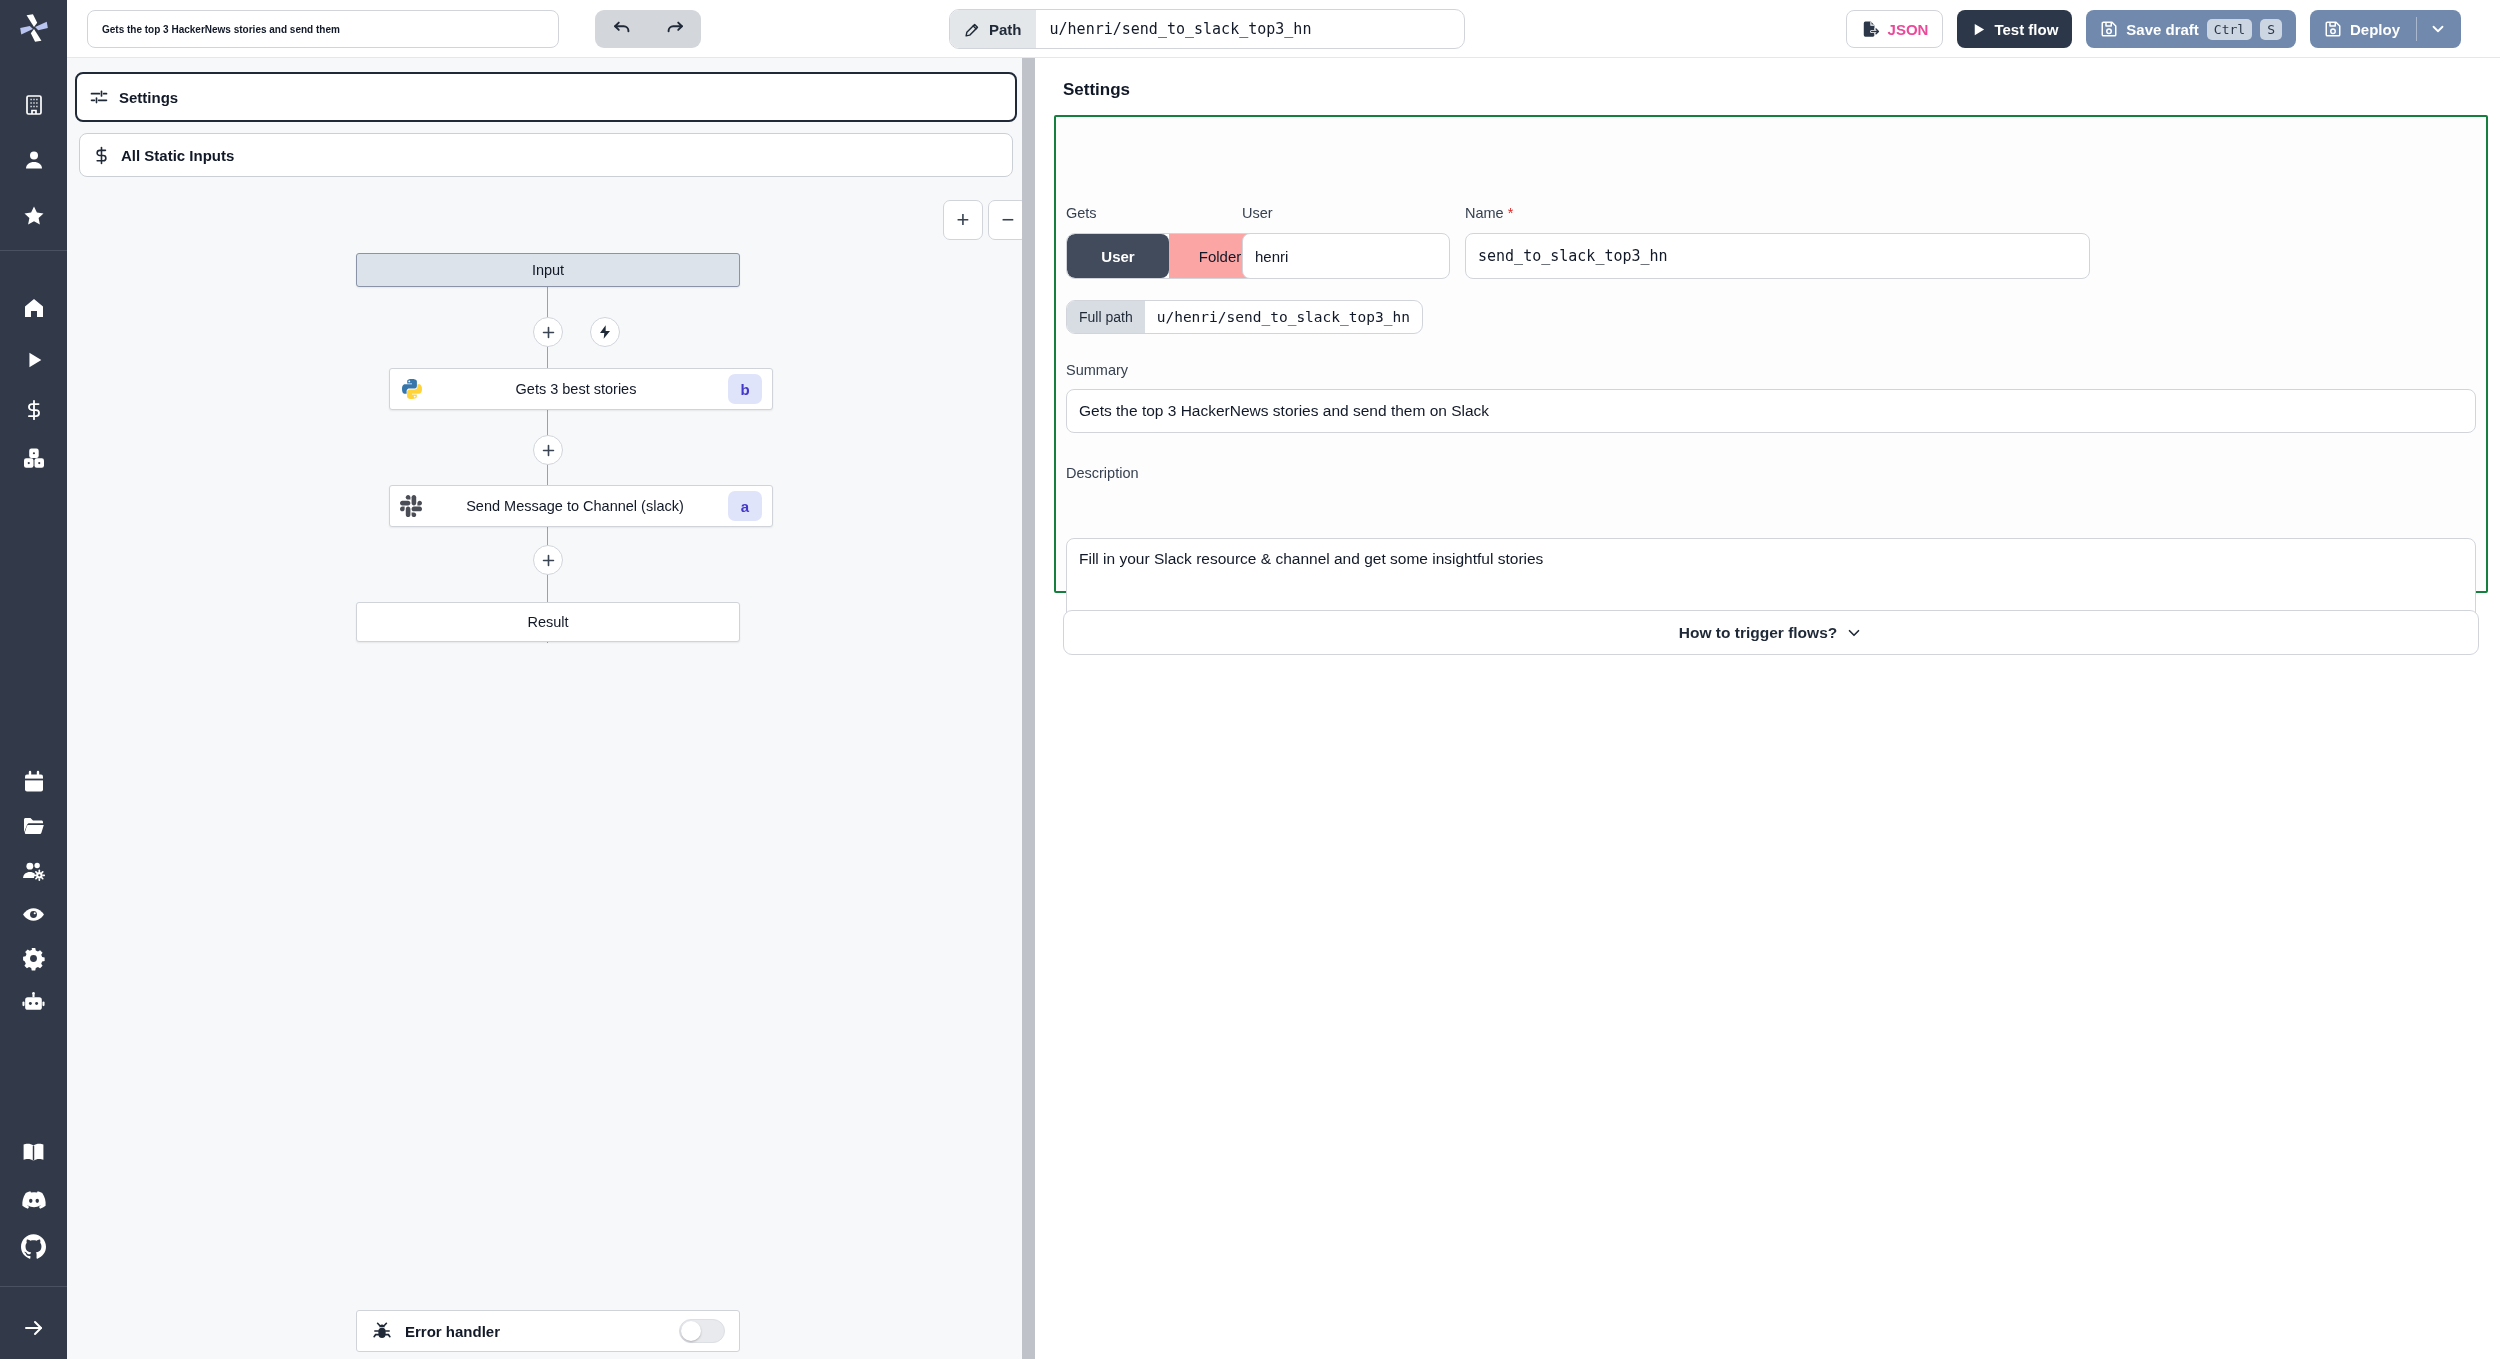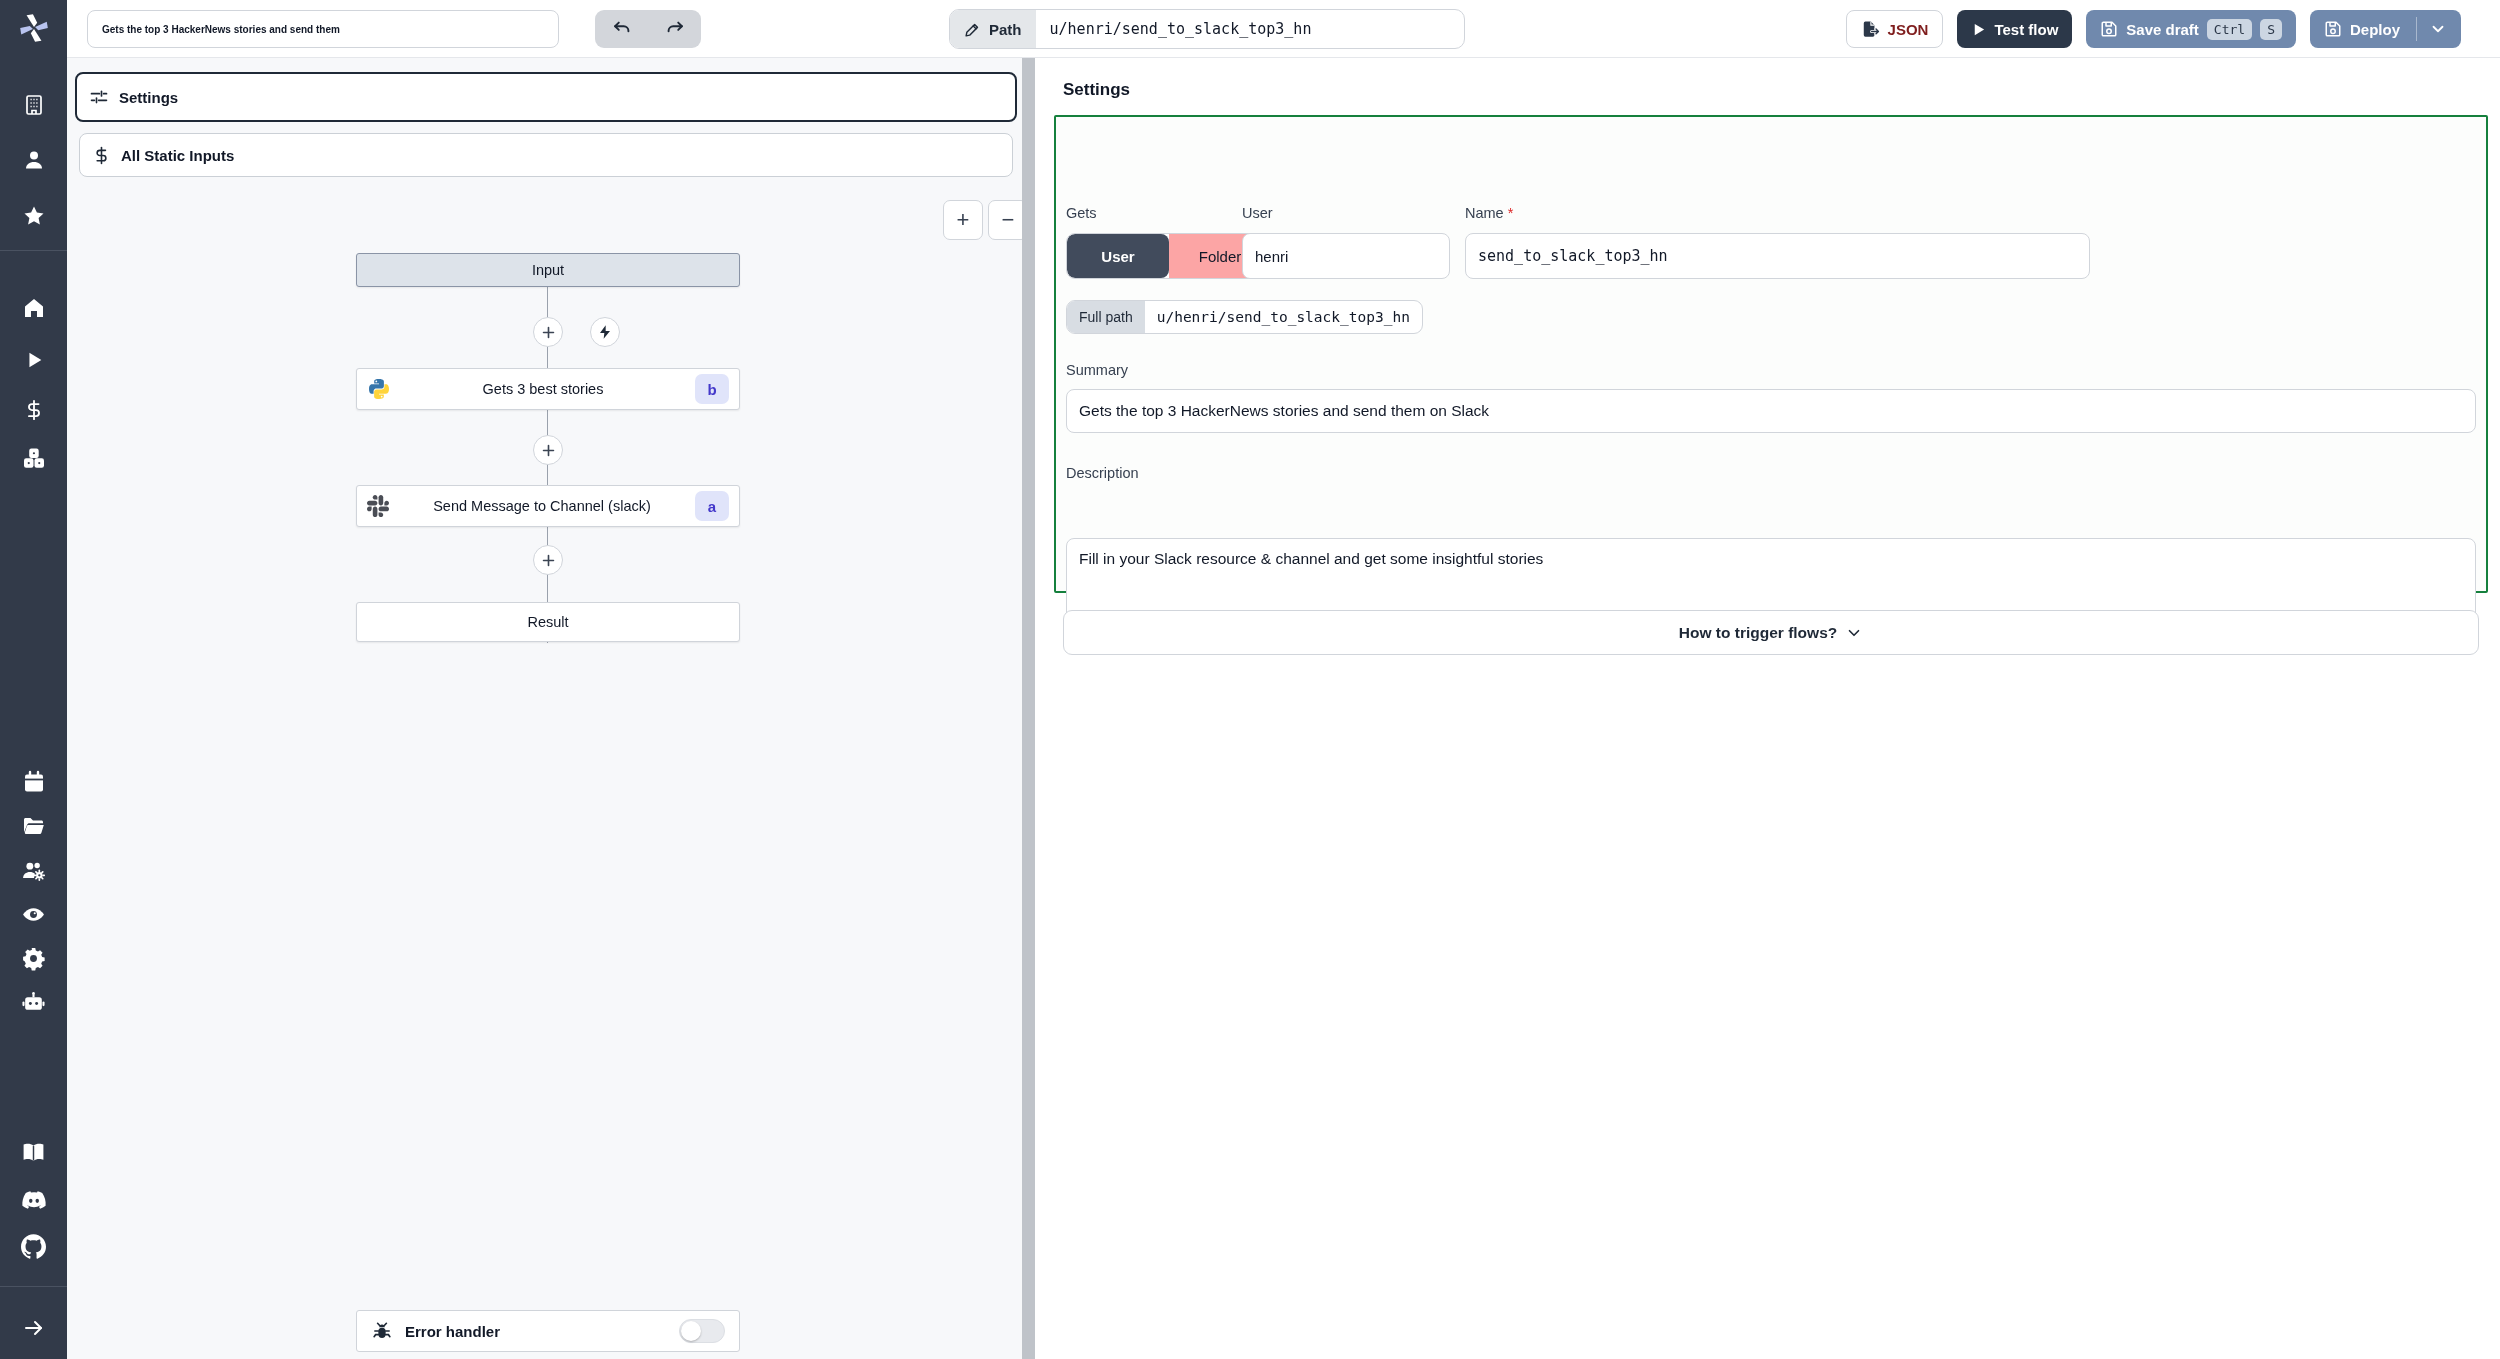--- a/index.html
+++ b/index.html
@@ -16,36 +16,36 @@
   
   .topbar { position:absolute; left:67px; right:0; top:0; height:58px; background:#fff; border-bottom:1px solid #e5e7eb; z-index:20; }
   .title-input { position:absolute; left:20px; top:10px; width:472px; height:38px; border:1px solid #d1d5db; border-radius:8px; padding:0 14px; font-family:"Liberation Sans",sans-serif; font-weight:bold; font-size:10px; color:#111827; background:#fff; }
   .undo-group { position:absolute; left:528px; top:10px; height:38px; width:106px; background:#d3d6db; border-radius:9px; display:flex; }
   .undo-group button { flex:1; background:transparent; border:none; display:flex; align-items:center; justify-content:center; cursor:pointer; }
   .path-pill { position:absolute; left:882px; top:9px; height:40px; width:516px; border:1px solid #d1d5db; border-radius:10px; display:flex; overflow:hidden; background:#fff; cursor:pointer; }
   .path-pill .seg-label { background:#e4e7ea; display:flex; align-items:center; gap:8px; padding:0 14px; font-weight:bold; font-size:15px; color:#1f2937; }
   .path-pill .seg-value { display:flex; align-items:center; padding:0 14px; font-family:"DejaVu Sans Mono","Liberation Mono",monospace; font-size:15px; color:#111827; }
   .tb-right { position:absolute; right:39px; top:10px; height:38px; display:flex; gap:14px; align-items:center; }
   .btn { height:38px; border-radius:8px; display:flex; align-items:center; gap:8px; padding:0 14px; font-size:15px; font-weight:bold; cursor:pointer; border:none; }
-  .btn-json { background:#fff; border:1px solid #d1d5db; color:#7f1d1d; }
+  .btn-json { background:#fff; border:1px solid #d1d5db; color:#ec4899; }
   .btn-dark { background:#2c3849; color:#fff; }
   .btn-blue { background:#7089ad; color:#fff; }
   .kbd { background:#ccd6e2; color:#2c3849; border-radius:5px; font-family:"DejaVu Sans Mono","Liberation Mono",monospace; font-size:13px; padding:3px 7px; font-weight:normal; }
   .btn-split-sep { width:1px; height:24px; background:rgba(255,255,255,.4); margin:0 4px 0 8px; }
 
   
   .left-pane { position:absolute; left:67px; top:58px; width:955px; bottom:0; background:#f7f8fa; overflow:hidden; }
   .panel-btn { position:absolute; background:#fff; display:flex; align-items:center; gap:10px; padding:0 12px; border-radius:8px; cursor:pointer; font-weight:bold; font-size:15px; color:#111827; }
   .settings-btn { left:8px; top:14px; width:942px; height:50px; border:2px solid #1f2937; }
   .static-btn { left:12px; top:75px; width:934px; height:44px; border:1px solid #cbd0d6; }
   .zoom-btn { position:absolute; top:142px; width:40px; height:40px; background:#fff; border:1px solid #d1d5db; border-radius:7px; font-size:22px; color:#374151; display:flex; align-items:center; justify-content:center; cursor:pointer; line-height:1; }
   .vline { position:absolute; left:480px; width:1px; background:#9aa1ac; }
   .node { position:absolute; left:289px; width:384px; background:#fff; border:1px solid #d0d4da; border-radius:3px; display:flex; align-items:center; justify-content:center; font-size:14.5px; color:#111827; box-shadow:0 1px 2px rgba(0,0,0,.07); cursor:pointer; z-index:2; }
   .node-input { background:#dde3ea; border-color:#8a94a6; }
-  .node-step { justify-content:space-between; padding:0 10px; }
+  .node-step { justify-content:space-between; padding:0 10px;margin-left:33px; }
   .node-step .lbl { flex:1; text-align:center; }
   .badge { width:34px; height:30px; border-radius:7px; background:#e0e4fa; color:#4338ca; font-weight:bold; font-size:15px; display:flex; align-items:center; justify-content:center; }
   .circle-btn { position:absolute; width:30px; height:30px; border-radius:50%; background:#fff; border:1px solid #d1d5db; display:flex; align-items:center; justify-content:center; cursor:pointer; z-index:3; }
   .err-node { position:absolute; left:289px; top:1252px; width:384px; height:42px; background:#fff; border:1px solid #d0d4da; border-radius:3px; display:flex; align-items:center; gap:12px; padding:0 14px; z-index:2; }
   .err-node .lbl { font-weight:bold; font-size:15px; color:#111827; flex:1; }
   .toggle { width:46px; height:24px; border-radius:12px; background:#e8eaee; border:1px solid #dcdfe4; position:relative; cursor:pointer; }
   .toggle .knob { position:absolute; left:1px; top:1px; width:20px; height:20px; border-radius:50%; background:#fff; box-shadow:0 1px 2px rgba(0,0,0,.25); }
 
   
   .pane-divider { position:absolute; left:1022px; top:58px; bottom:0; width:13px; background:#bfc3c9; cursor:col-resize; z-index:5; }

